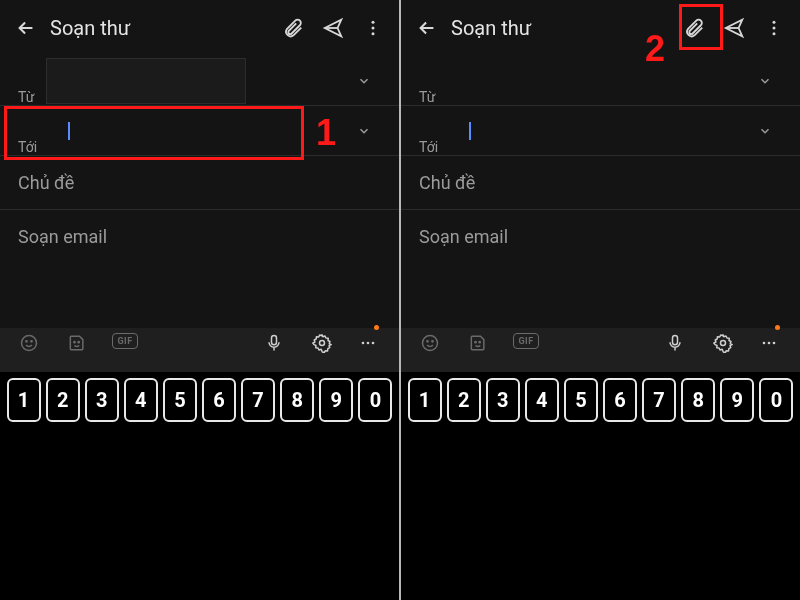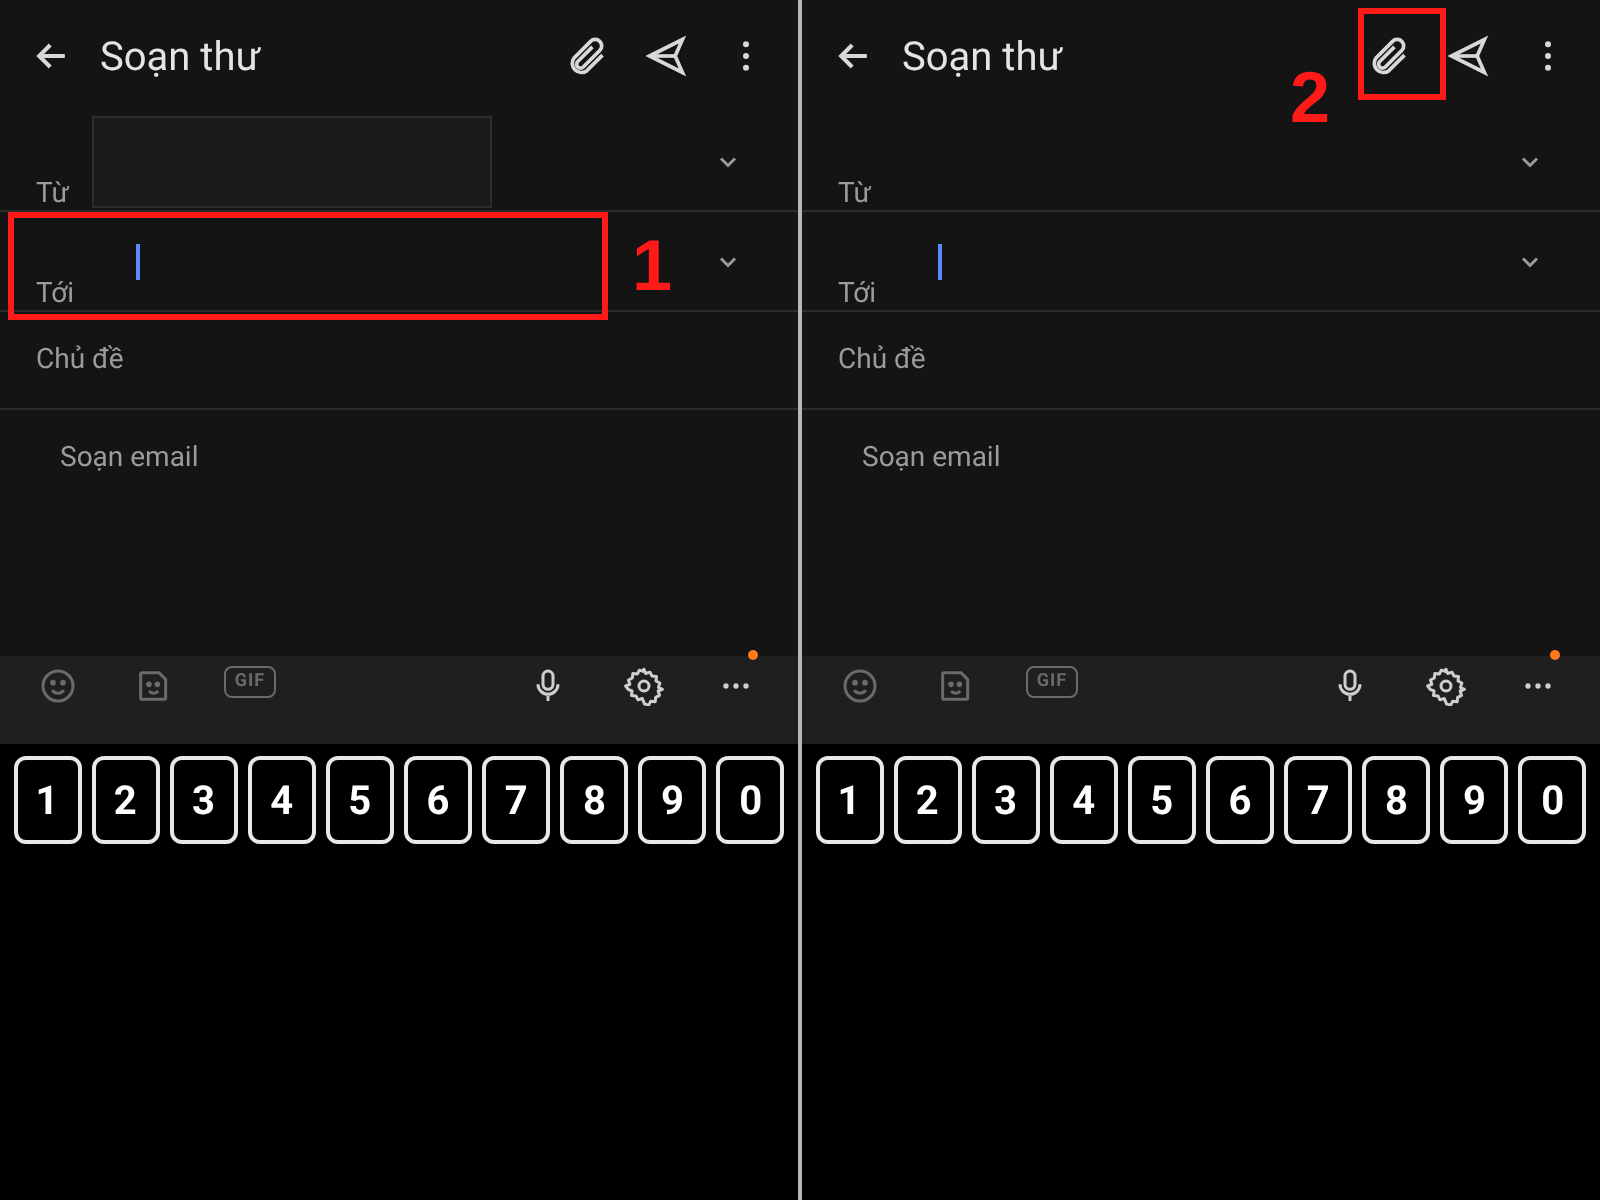--- a/index.html
+++ b/index.html
@@ -11,22 +11,22 @@
   .header { height:56px; display:flex; align-items:center; padding:0 6px; }
   .hbtn { width:40px; height:40px; display:flex; align-items:center; justify-content:center; color:#d8d8d8; cursor:pointer; }
   .title { flex:1; font-size:20px; color:#e4e4e4; padding-left:4px; font-weight:400;}
   svg { display:block; }
   
   .row { display:flex; align-items:center; padding:0 18px; border-bottom:1px solid #2b2b2b; min-height:50px; position:relative;}
   .lbl { color:#9b9b9b; font-size:14px; width:48px;margin-top:33px; }
   .val { flex:1; color:#cfcfcf; font-size:14px; }
   .chev { color:#9b9b9b; width:24px; text-align:center; font-size:14px;}
   .cursor { display:inline-block; width:1.5px; height:18px; background:#5a8cff; vertical-align:middle; margin-left:2px;}
-  .subject { color:#9b9b9b; font-size:14px; padding:16px 18px; border-bottom:1px solid #2b2b2b;}
-  .body { flex:1; color:#9b9b9b; font-size:14px; padding:16px 30px; }
+  .subject { color:#9b9b9b; font-size:18px; padding:16px 18px; border-bottom:1px solid #2b2b2b;}
+  .body { flex:1; color:#9b9b9b; font-size:18px; padding:16px 18px; }
   .redact { position:absolute; left:46px; top:58px; width:200px; height:46px; background:#1b1b1b; border:1px solid #2d2d2d; pointer-events:none;}
   
   .suggest { height:44px; background:#1f1f1f; display:flex; align-items:center; justify-content:space-between; padding:0 12px;}
   .sicon { width:34px; height:34px; display:flex; align-items:flex-start; justify-content:center; color:#6a6a6a; cursor:pointer;}
   .sicons-left { display:flex; gap:14px; align-items:center;}
   .sicons-right { display:flex; gap:14px; align-items:center;}
   .gif { font-size:9px; font-weight:700; color:#6a6a6a; border:1.3px solid #6a6a6a; border-radius:4px; padding:2px 4px; letter-spacing:0.5px;}
   .dot-orange { width:5px; height:5px; background:#ff7a1a; border-radius:50%; position:relative; top:-8px; left:-4px;}
   
   .kbd { height:60px; background:#000; display:flex; align-items:center; justify-content:space-evenly; padding:6px 4px 10px;}

